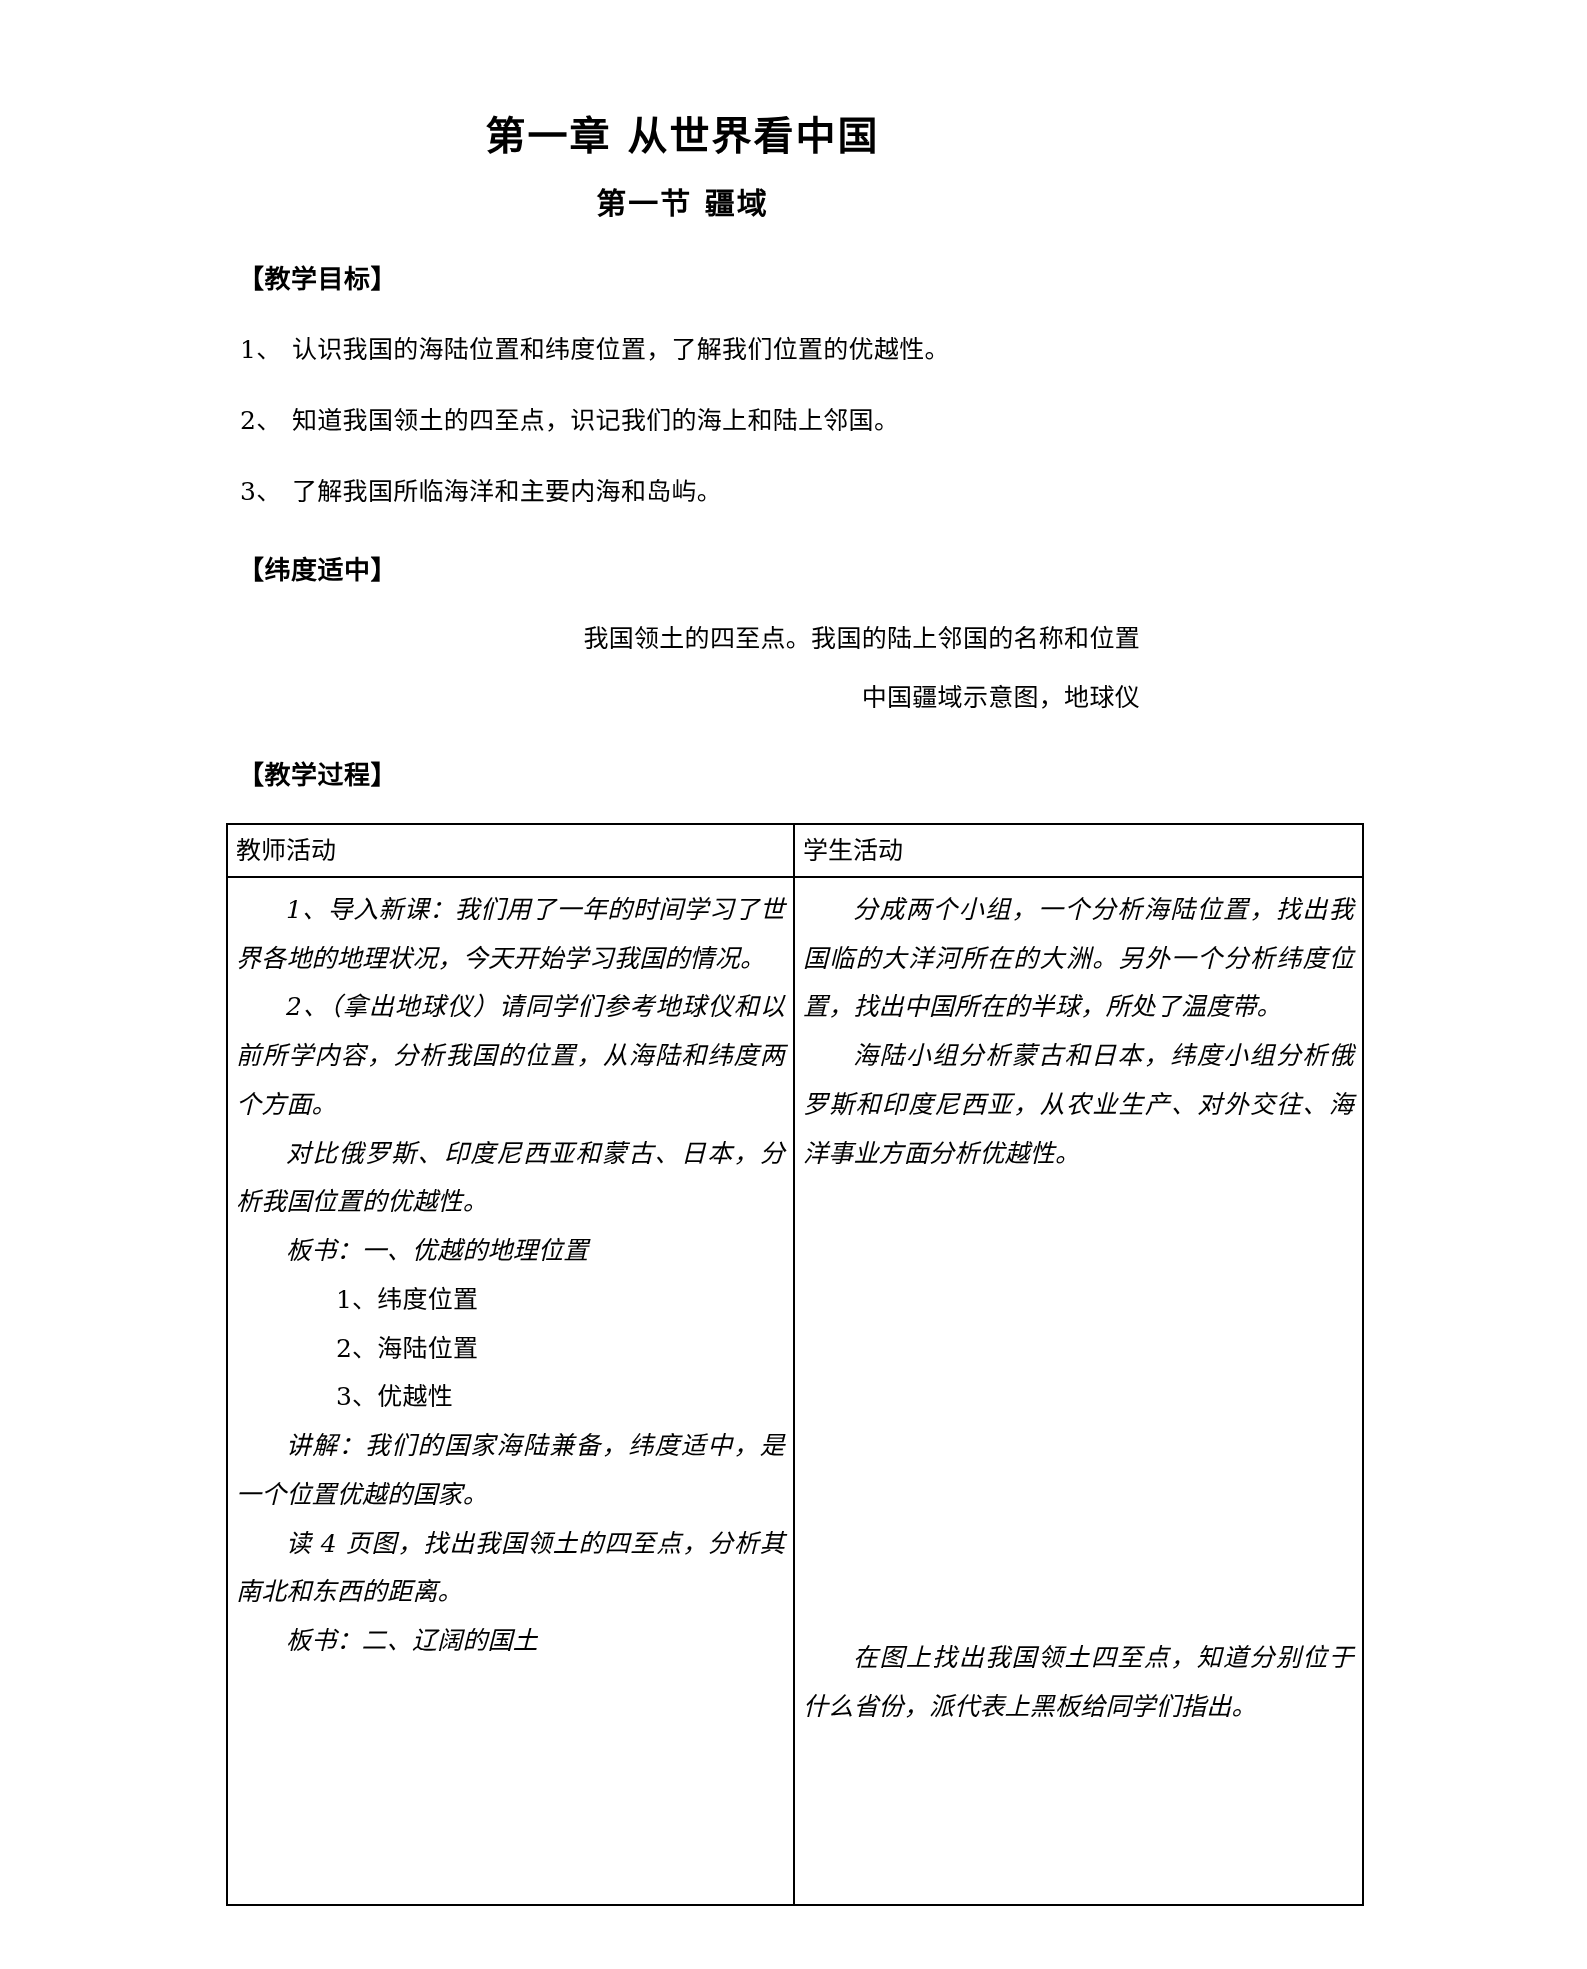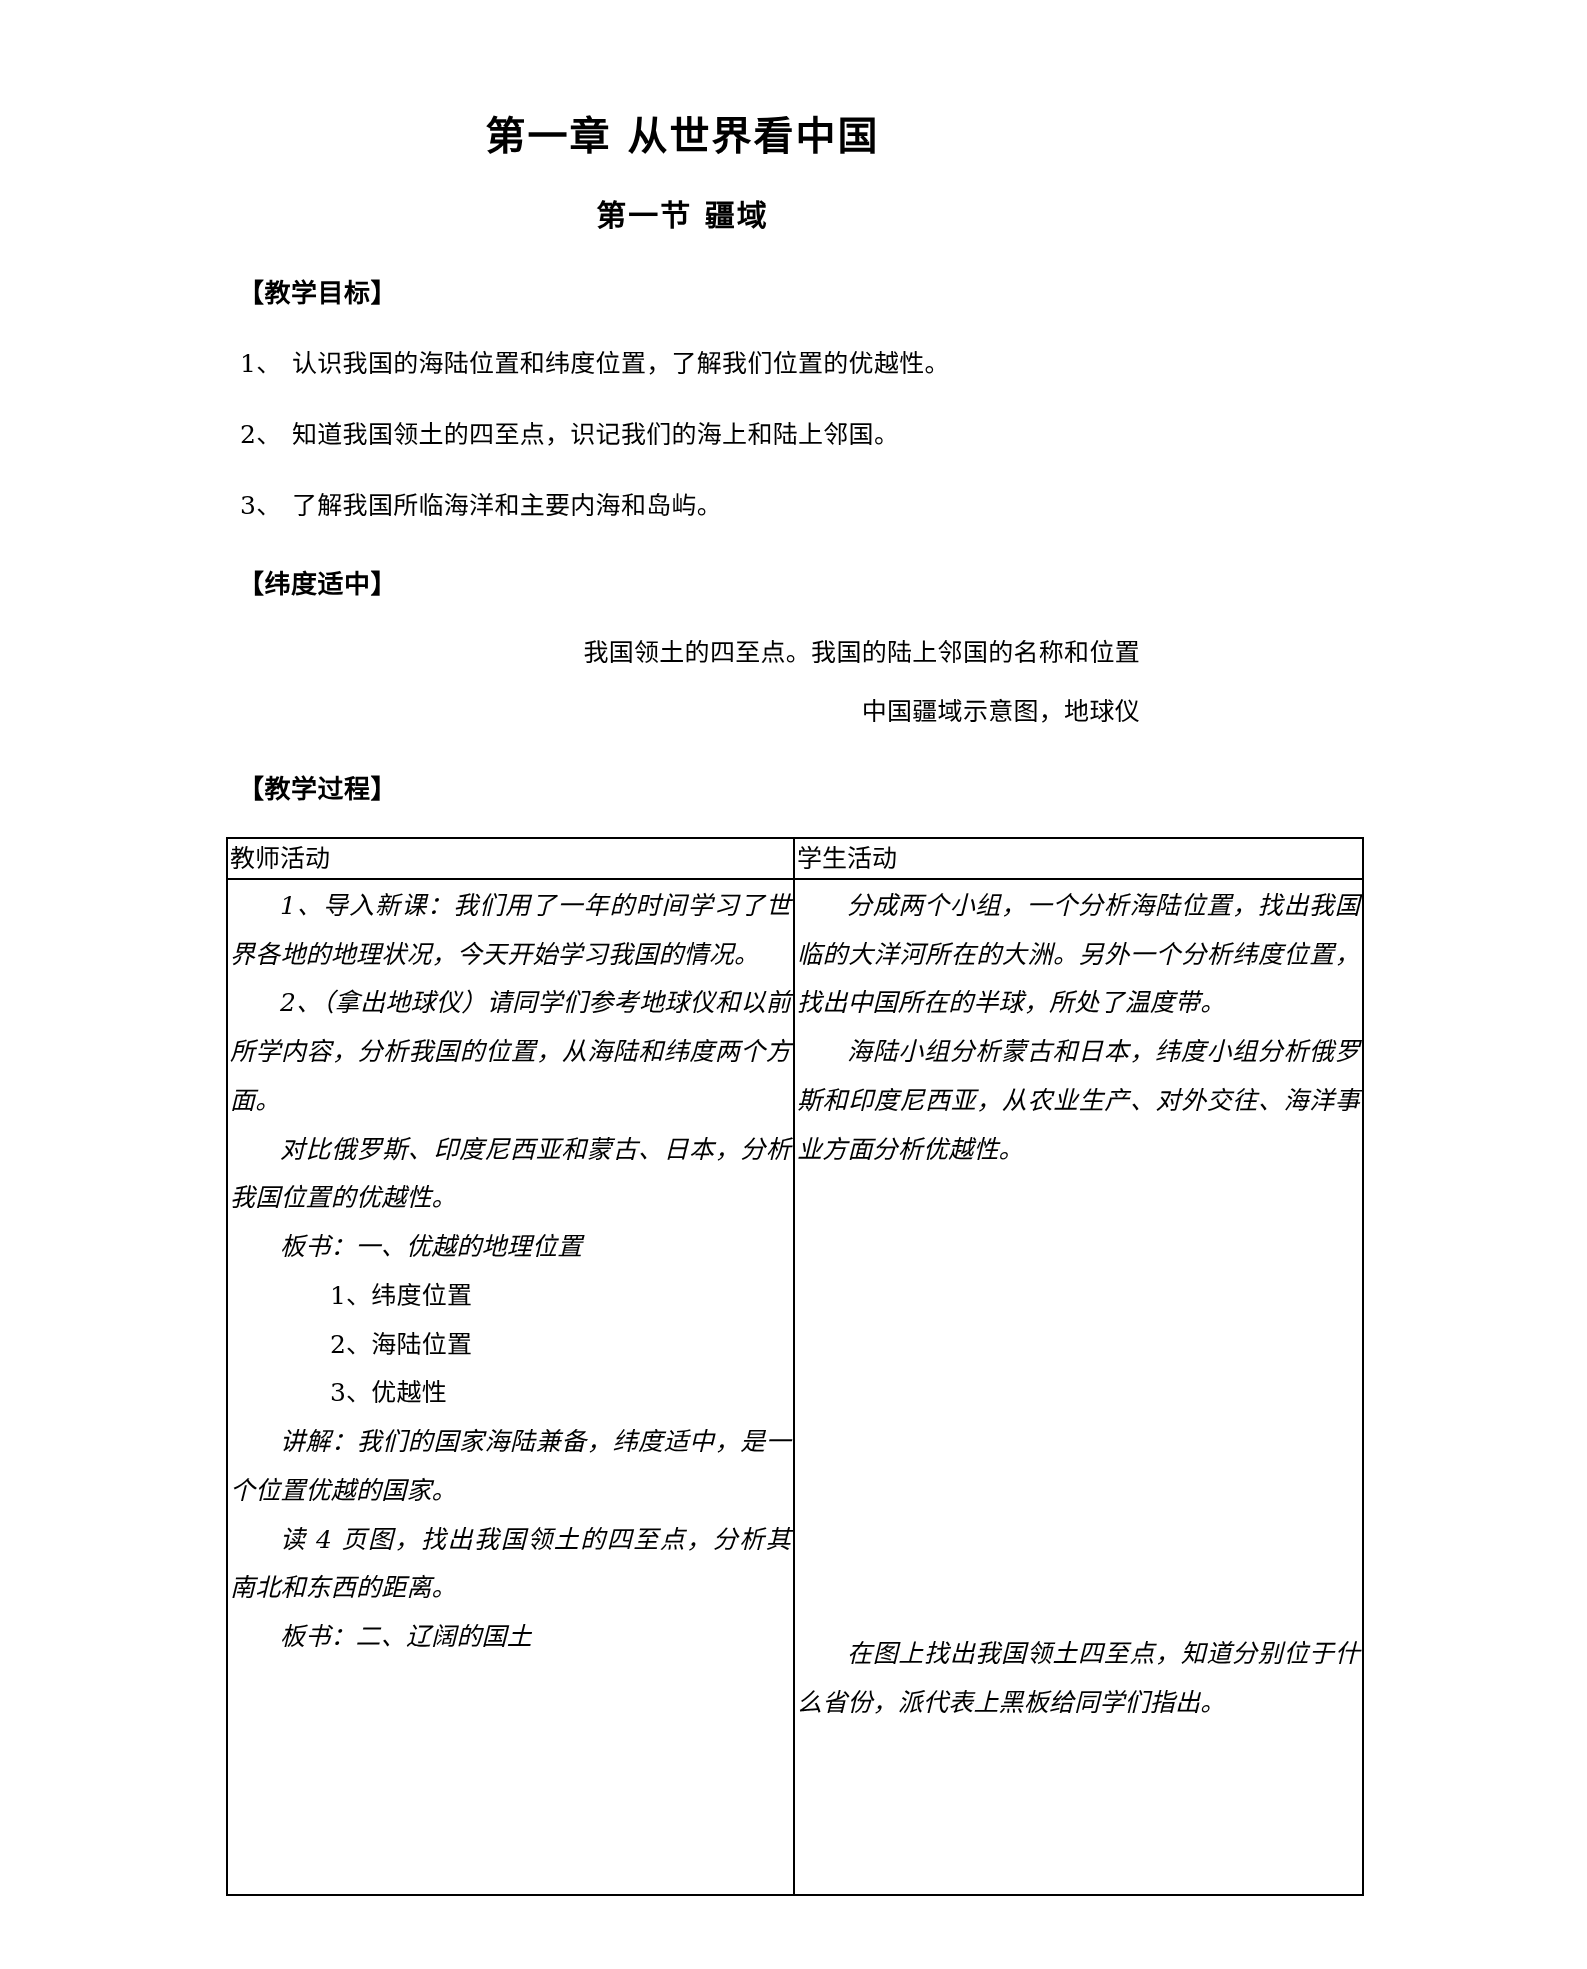--- a/index.html
+++ b/index.html
@@ -33,21 +33,21 @@
     margin: 0;
     padding-top: 112px;
     line-height: 1.2;
     font-family: "DejaVu Serif", "Liberation Serif", serif;
   }
   .doc-subtitle {
     text-align: center;
     font-size: 30px;
     font-weight: 700;
     letter-spacing: 2px;
-    margin: 12px;
+    margin: 0;
     padding-top: 26px;
     line-height: 1.2;
   }
 
   
   .content {
     margin: 0;
     padding: 0 225px 0 228px;
   }
   .section-heading {
@@ -85,21 +85,21 @@
   }
   table.process-table {
     width: 1136px;
     border-collapse: collapse;
     table-layout: fixed;
   }
   table.process-table td,
   table.process-table th {
     border: 2px solid #000000;
     vertical-align: top;
-    padding: 2px;
+    padding: 8px;
   }
   .col-left { width: 567px; }
   .col-right { width: 569px; }
 
   .cell-header {
     font-size: 25px;
     font-weight: 400;
     text-align: left;
     padding: 18px 14px 22px 36px;
     line-height: 1.4;

